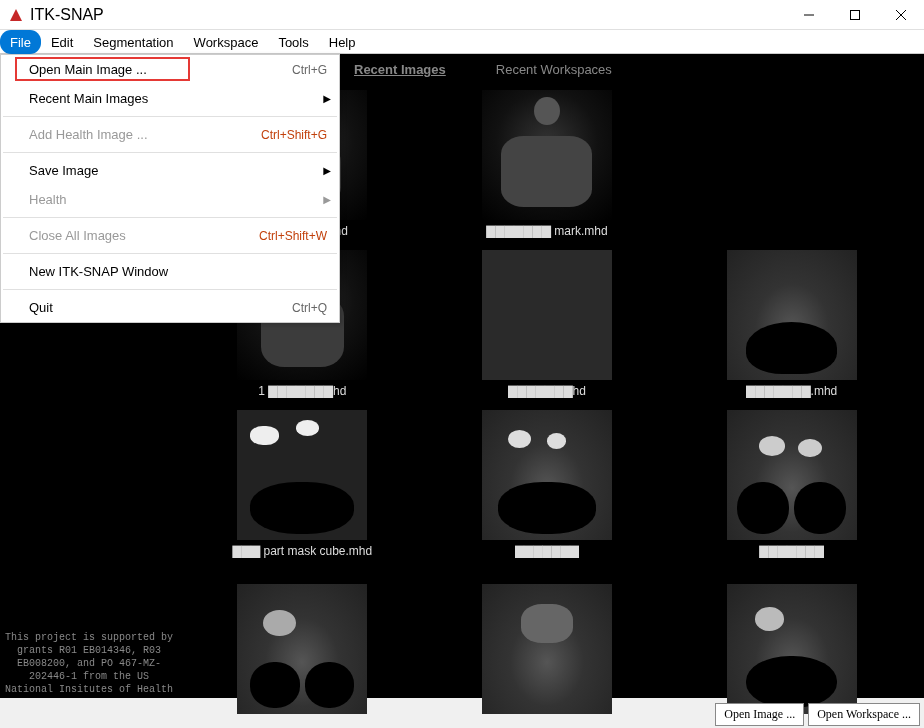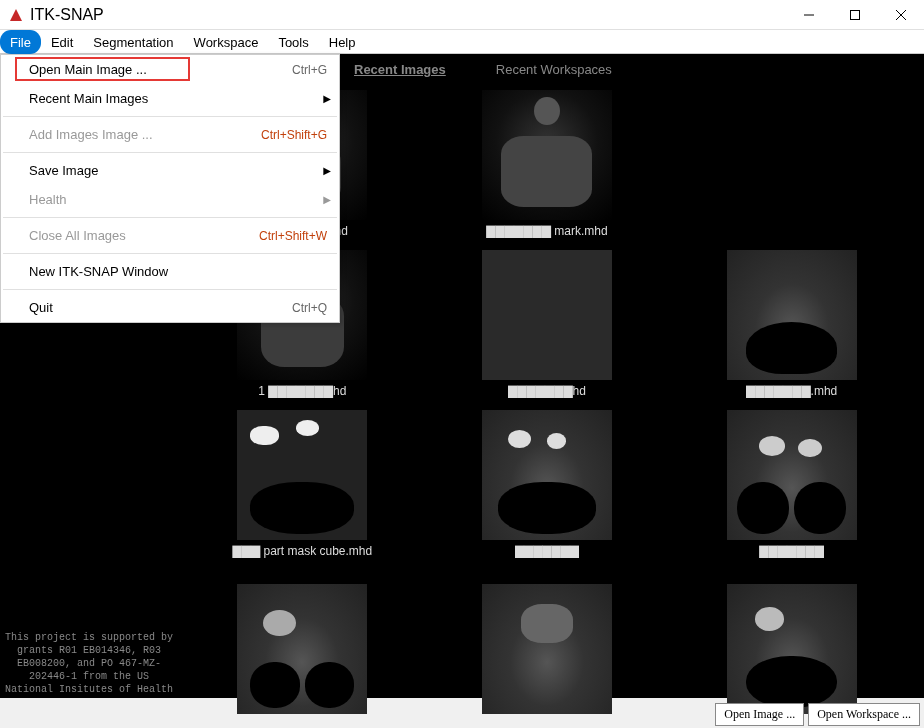--- a/index.html
+++ b/index.html
@@ -201,21 +201,21 @@
   <div class="dd-item">
     <span class="label">Open Main Image ...</span>
     <span class="shortcut">Ctrl+G</span>
   </div>
   <div class="dd-item">
     <span class="label">Recent Main Images</span>
     <span class="arrow">▶</span>
   </div>
   <div class="dd-sep"></div>
   <div class="dd-item disabled">
-    <span class="label">Add Images Image ...</span>
+    <span class="label">Add Health Image ...</span>
     <span class="shortcut">Ctrl+Shift+G</span>
   </div>
   <div class="dd-sep"></div>
   <div class="dd-item">
     <span class="label">Save Image</span>
     <span class="arrow">▶</span>
   </div>
   <div class="dd-item disabled">
     <span class="label">Health</span>
     <span class="arrow">▶</span>

